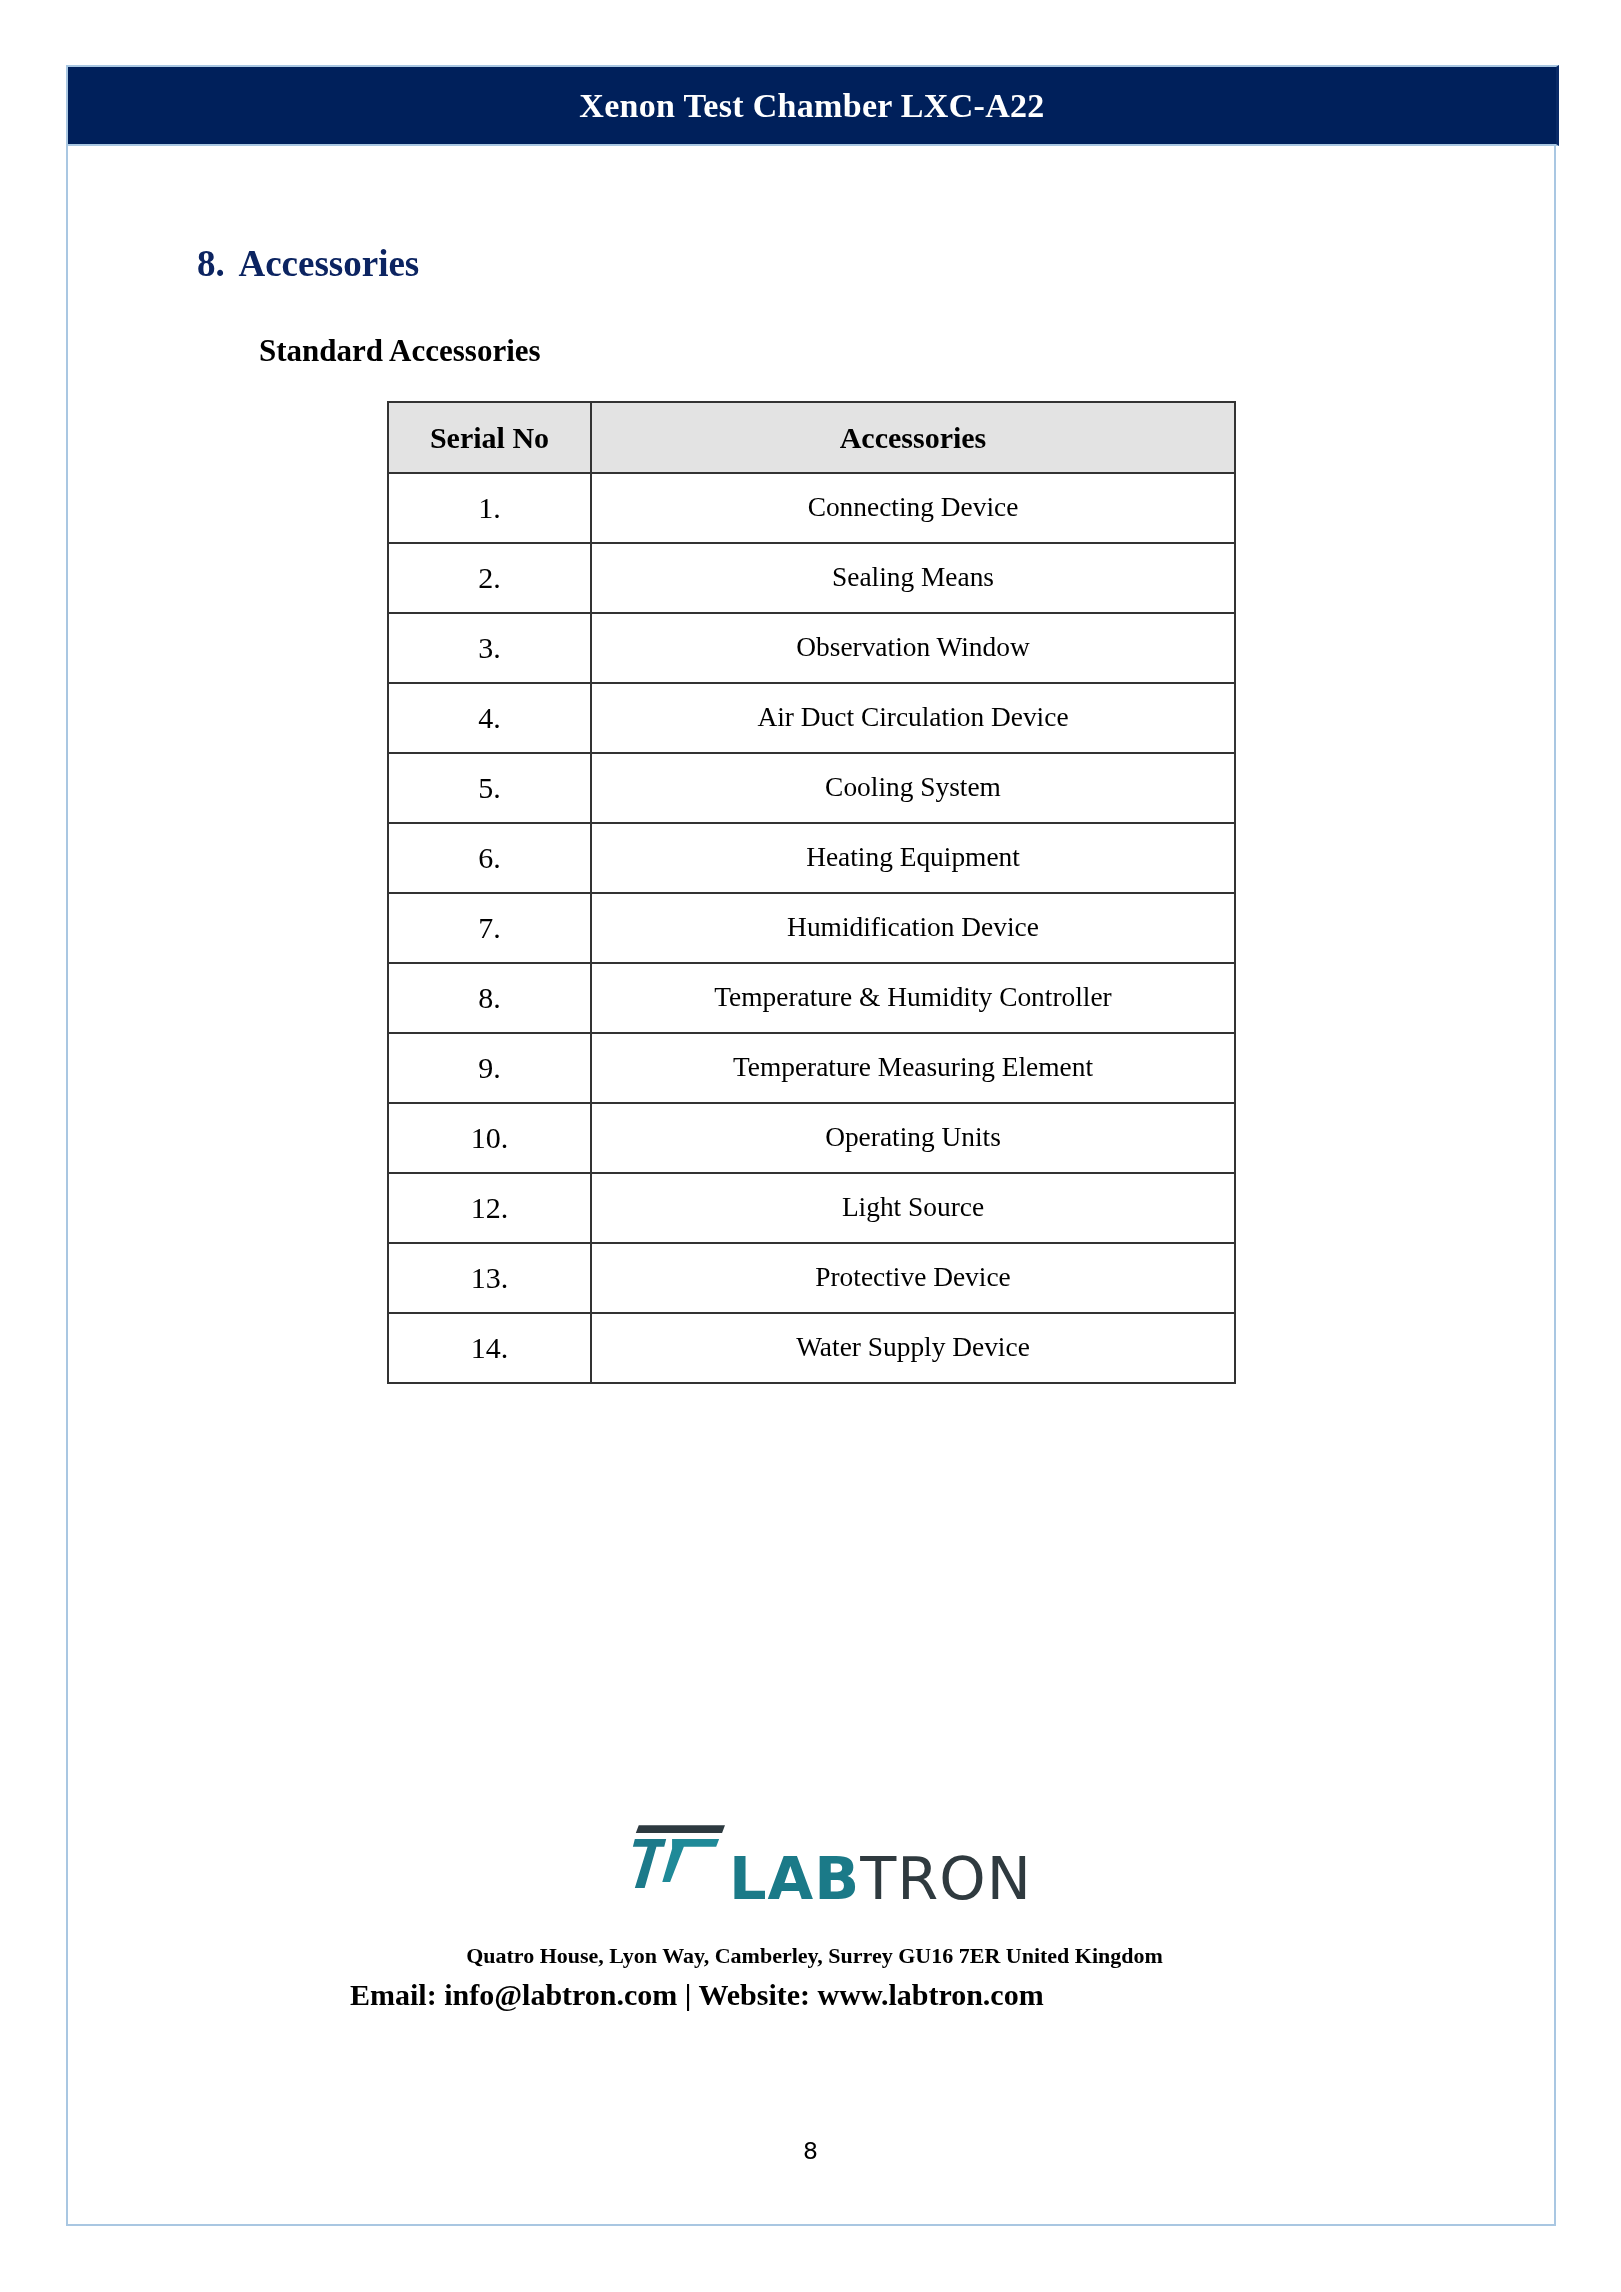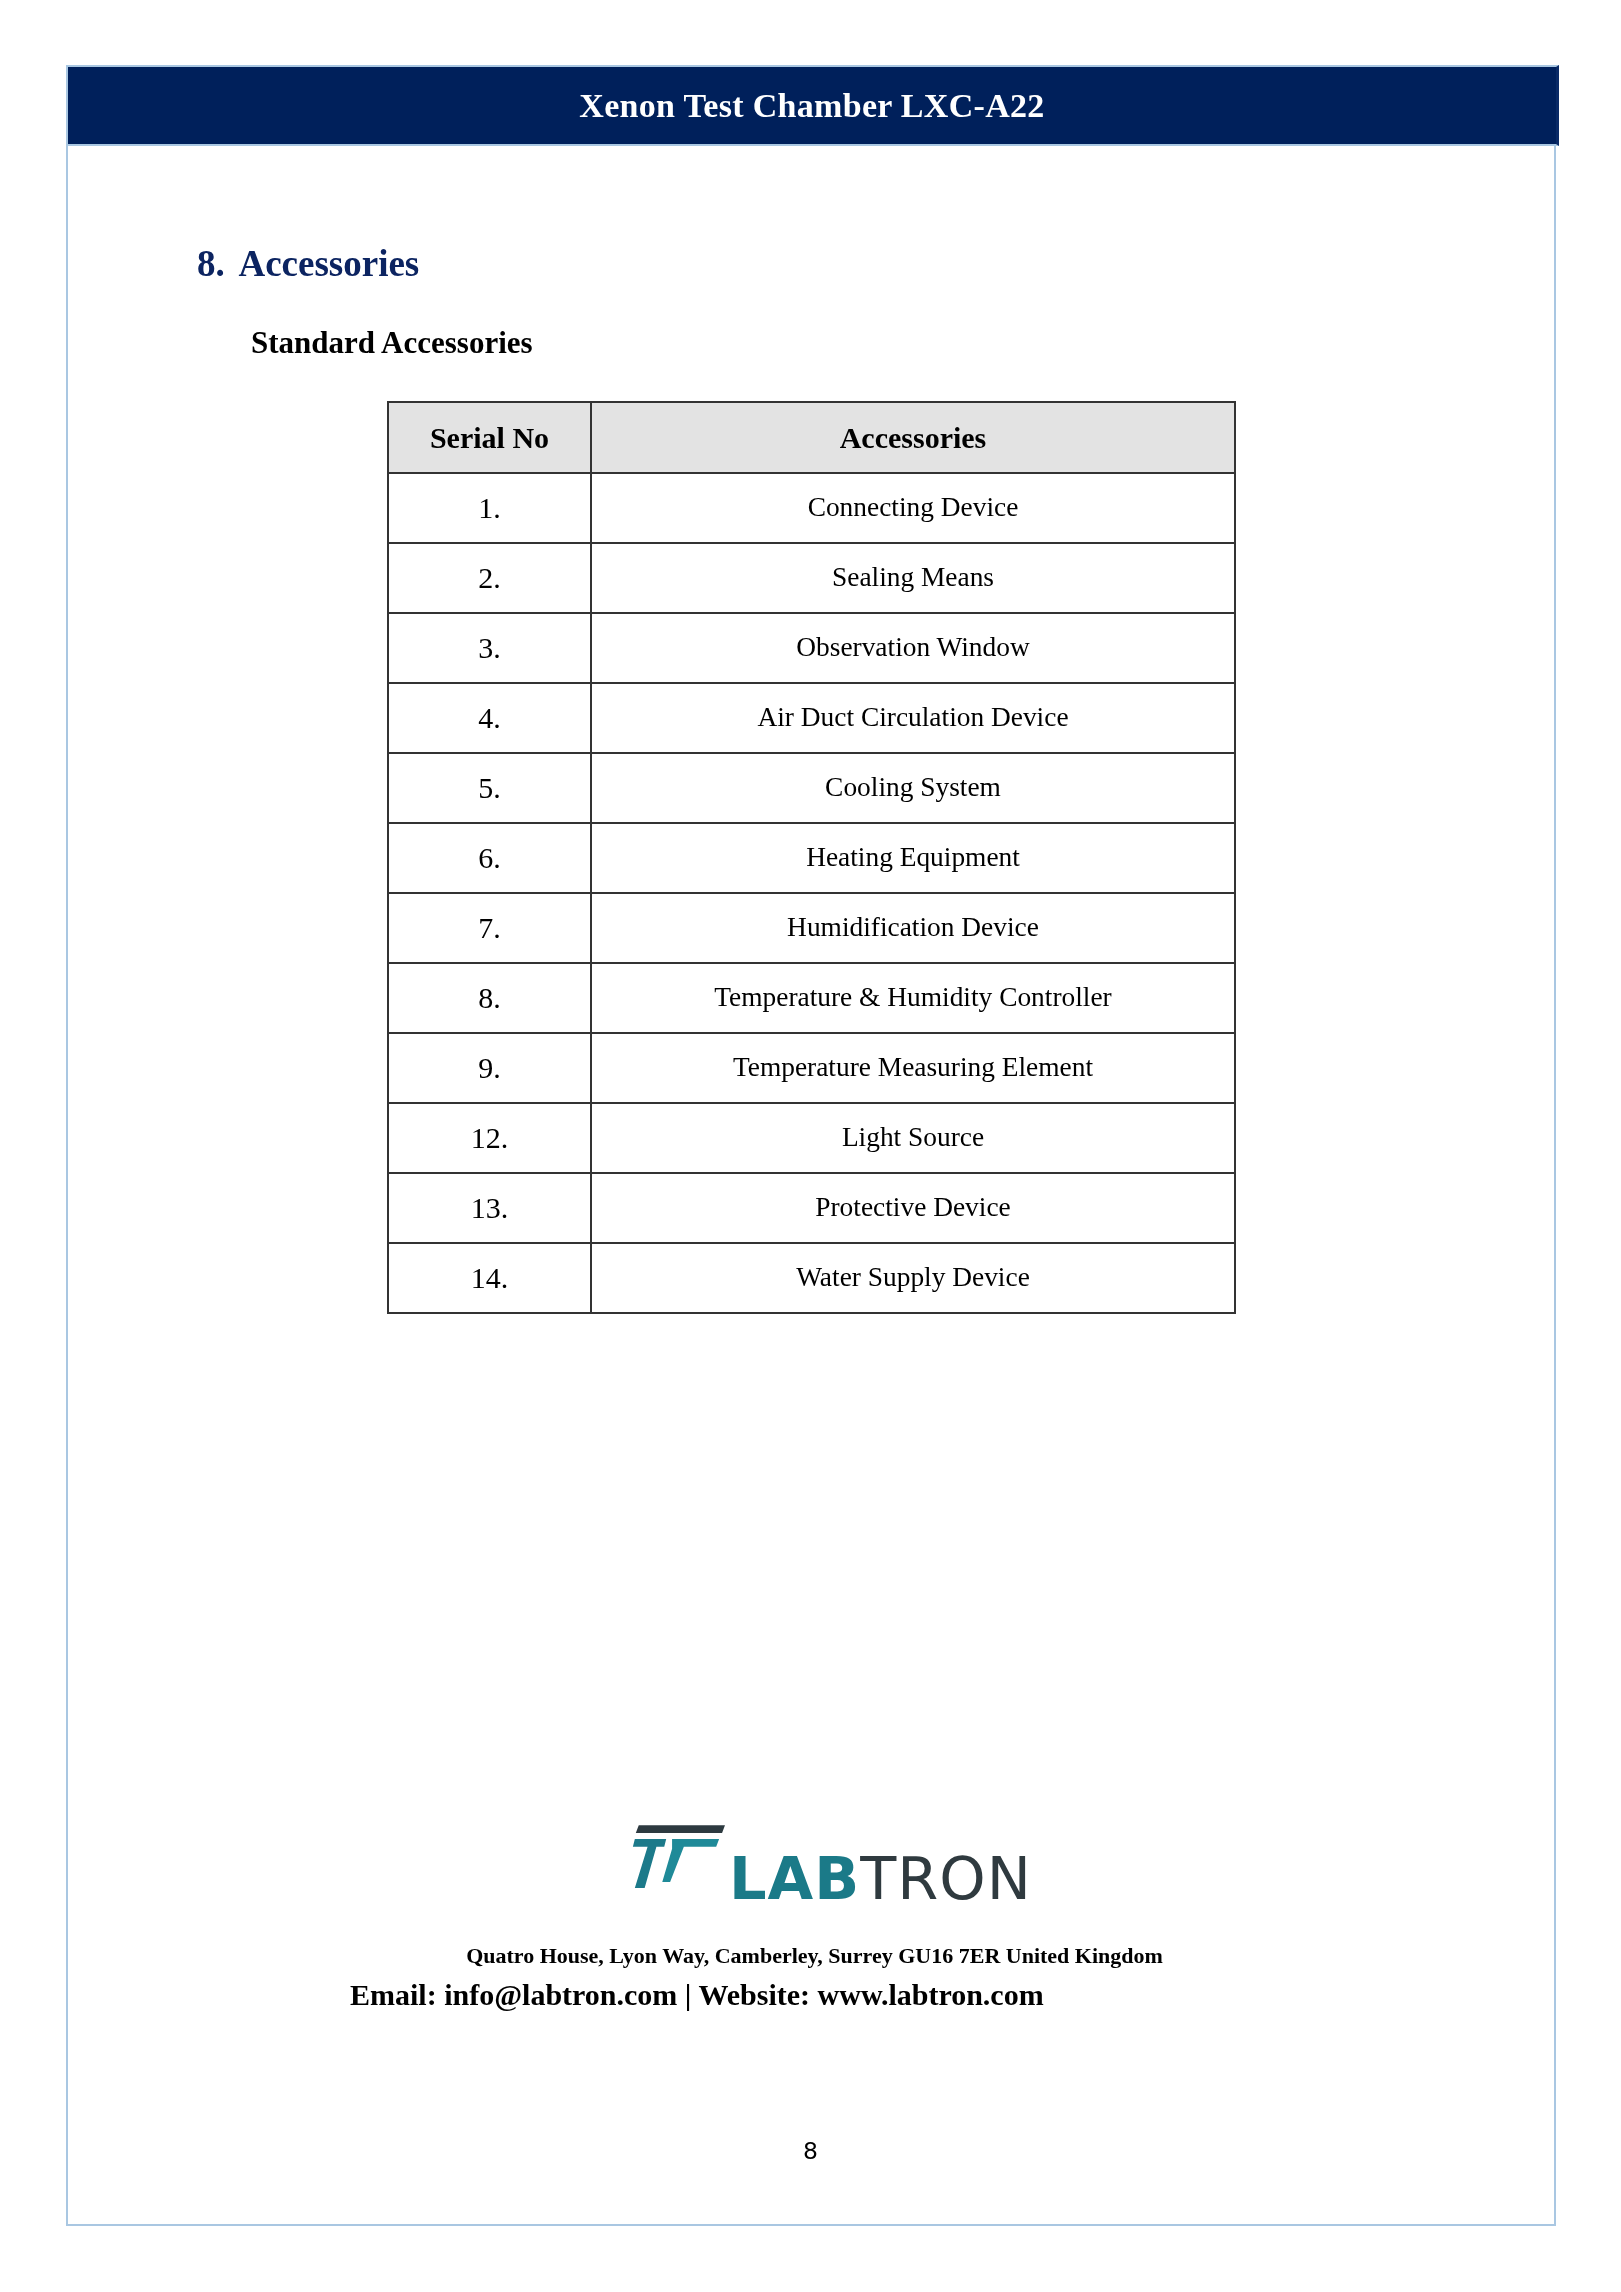--- a/index.html
+++ b/index.html
@@ -9,21 +9,21 @@
                 border: 2px solid #a9c7e2; box-sizing: border-box; }
   .header-band { position: absolute; left: 66px; top: 65px; width: 1493px; height: 81px;
                  background: #00205b; border: 2px solid #a9c7e2; border-right: 3.9px solid #0a2a66;
                  box-sizing: border-box; display: flex; align-items: center; justify-content: center; }
   .header-title { color: #ffffff; font-family: "Liberation Serif", serif; font-weight: bold;
                   font-size: 34px; letter-spacing: 0.3px; }
   .section-heading { position: absolute; left: 197px; top: 242px; color: #0c2461;
                      font-family: "Liberation Serif", serif; font-weight: bold; font-size: 37px; margin: 0; }
   .section-heading .num { margin-right: 13.7px; }
   .sub-heading { position: absolute; left: 251px; top: 325px; font-family: "Liberation Serif", serif;
-                 font-weight: bold; font-size: 31px; margin: 0; color: #000; }
+                 font-weight: bold; font-size: 31px; margin: 8px; color: #000; }
   table.acc-table { position: absolute; left: 387px; top: 401px; width: 849px;
                     border-collapse: collapse; font-family: "Liberation Serif", serif; }
   table.acc-table th, table.acc-table td { border: 2px solid #333; text-align: center; padding: 15px;
                     line-height: 1; }
   table.acc-table th { background: #e3e3e3; font-weight: bold; font-size: 30px; height: 39px; }
   table.acc-table td { height: 38px; font-size: 27.4px; }
   table.acc-table td.serial { font-size: 30px; width: 171px; }
   .logo { position: absolute; left: 627px; top: 1825px; width: 372px; height: 71px; }
   .logo-text { position: absolute; left: 102px; top: 24px; font-family: "DejaVu Sans", sans-serif;
                font-size: 59px; letter-spacing: 1px; line-height: 1; text-align: center; }
@@ -89,20 +89,24 @@
       </tr>
     <tr>
         <td class="serial">8.</td>
         <td>Temperature &amp; Humidity Controller</td>
       </tr>
     <tr>
         <td class="serial">9.</td>
         <td>Temperature Measuring Element</td>
       </tr>
     <tr>
+        <td class="serial">10.</td>
+        <td>Operating Units</td>
+      </tr>
+    <tr>
         <td class="serial">12.</td>
         <td>Light Source</td>
       </tr>
     <tr>
         <td class="serial">13.</td>
         <td>Protective Device</td>
       </tr>
     <tr>
         <td class="serial">14.</td>
         <td>Water Supply Device</td>

